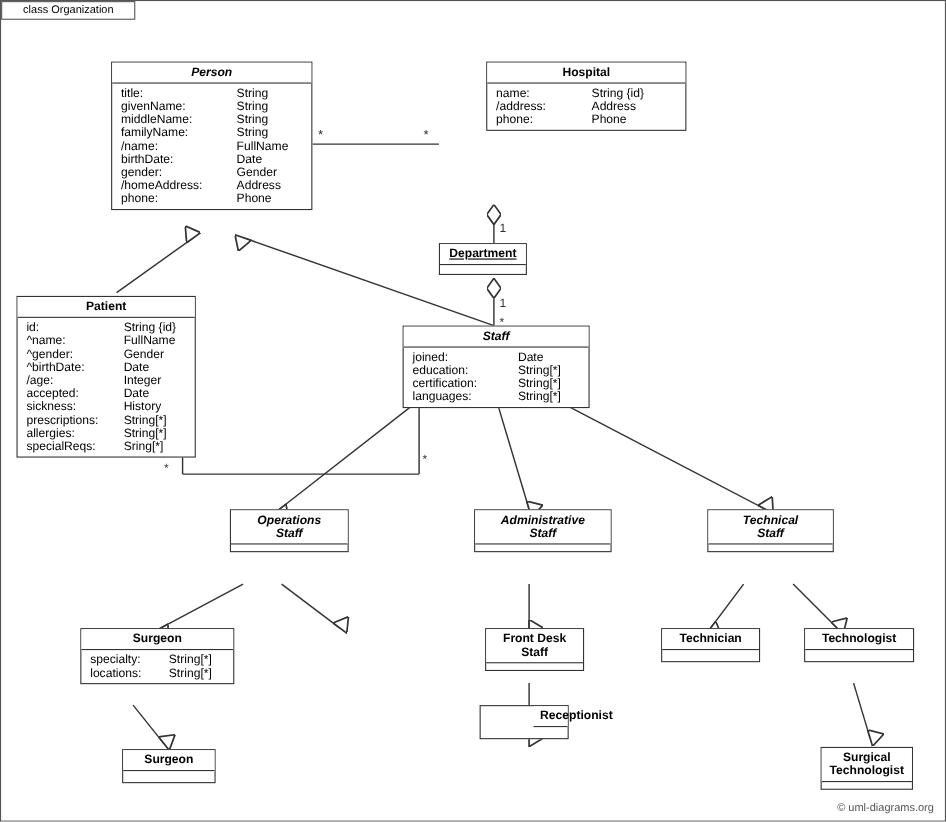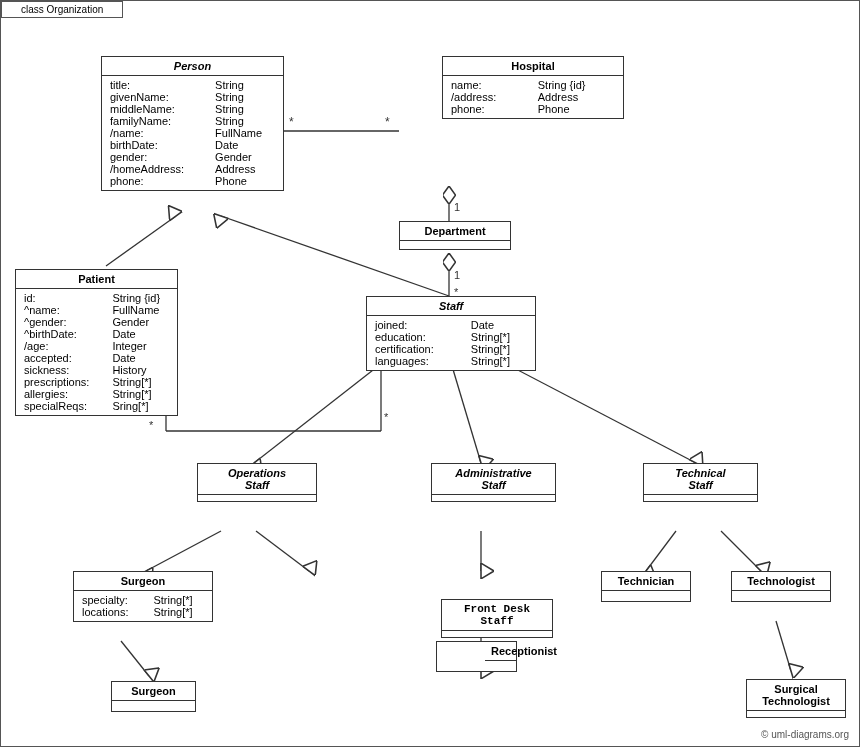--- a/index.html
+++ b/index.html
@@ -266,21 +266,21 @@
             </tr>
         <tr>
               <td>specialReqs:</td>
               <td>Sring[*]</td>
             </tr>
       </tbody>
         </table>
     </div>
   </div>
 
-  <div class="uml-class" style="left:398px; top:220px; width:112px;">
+  <div class="uml-class" style="left:398px; top:220px; width:80px;text-decoration:underline;">
     <div class="class-header">Department</div>
     <div class="class-body" style="height:8px;"></div>
   </div>
 
   <div class="uml-class" style="left:365px; top:295px; width:170px;">
     <div class="class-header italic">Staff</div>
     <div class="class-body">
       <table>
         <tbody>
             <tr>
@@ -297,21 +297,21 @@
             </tr>
         <tr>
               <td>languages:</td>
               <td>String[*]</td>
             </tr>
       </tbody>
         </table>
     </div>
   </div>
 
-  <div class="uml-class" style="left:196px; top:462px; width:120px;">
+  <div class="uml-class" style="left:208px; top:462px; width:108px;">
     <div class="class-header italic" style="white-space:pre-line;">Operations
 Staff</div>
     <div class="class-body" style="height:5px;"></div>
   </div>
 
   <div class="uml-class" style="left:418px; top:462px; width:125px;margin-left:12px;">
     <div class="class-header italic" style="white-space:pre-line;">Administrative
 Staff</div>
     <div class="class-body" style="height:5px;"></div>
   </div>
@@ -334,21 +334,21 @@
         <tr>
               <td>locations:</td>
               <td>String[*]</td>
             </tr>
       </tbody>
         </table>
     </div>
   </div>
 
 
-  <div class="uml-class" style="left:440px; top:598px; width:112px;font-family:Liberation Mono, monospace;">
+  <div class="uml-class" style="left:440px; top:570px; width:90px;">
     <div class="class-header" style="white-space:pre-line;">Front Desk
 Staff</div>
     <div class="class-body" style="height:5px;"></div>
   </div>
 
   <div class="uml-class" style="left:600px; top:570px; width:90px;">
     <div class="class-header">Technician</div>
     <div class="class-body" style="height:10px;"></div>
   </div>
 
@@ -360,20 +360,20 @@
   <div class="uml-class" style="left:110px; top:680px; width:85px;">
     <div class="class-header">Surgeon</div>
     <div class="class-body" style="height:10px;"></div>
   </div>
 
   <div class="uml-class" style="left:435px; top:640px; width:81px;padding-left:48px;">
     <div class="class-header">Receptionist</div>
     <div class="class-body" style="height:10px;"></div>
   </div>
 
-  <div class="uml-class" style="left:745px; top:678px; width:100px;">
+  <div class="uml-class" style="left:745px; top:678px; width:84px;">
     <div class="class-header" style="white-space:pre-line;">Surgical
 Technologist</div>
     <div class="class-body" style="height:5px;"></div>
   </div>
 
   <div class="copyright">© uml-diagrams.org</div>
 </div>
 
 </body></html>

